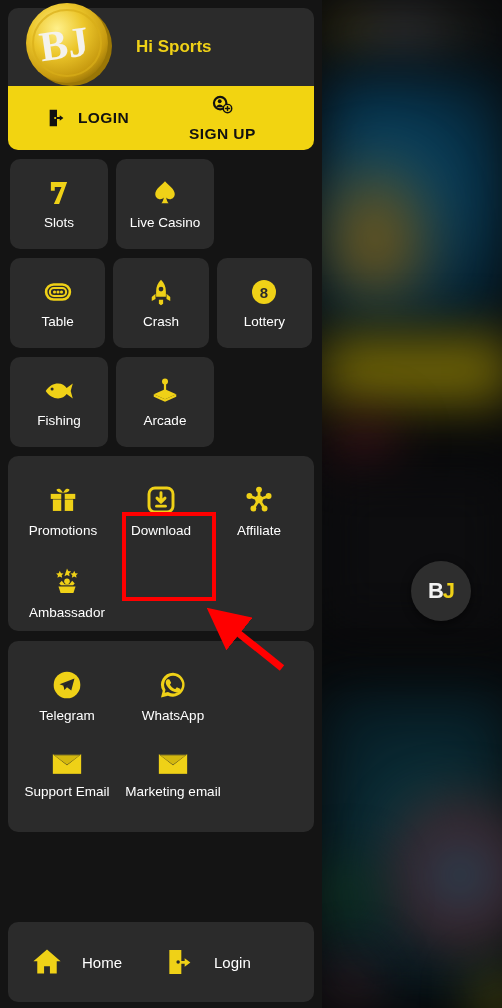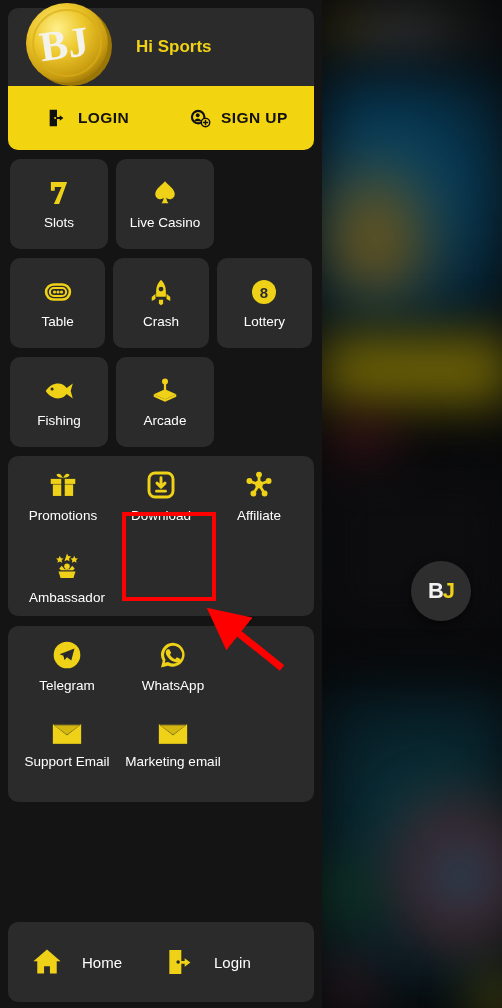--- a/index.html
+++ b/index.html
@@ -59,25 +59,25 @@
          background: #2b2b2b; border-radius: 10px 10px 0 0; display: flex;
          align-items: center; overflow: visible; }
   .coin { position: absolute; left: 10px; top: -8px; width: 98px; height: 88px; }
   .hdr-title { margin-left: 128px; color: #efd117; font-size: 17px; font-weight: bold; }
 
   .authbar { margin: 0 8px; height: 64px; background: #f2d411;
              border-radius: 0 0 10px 10px; display: flex; align-items: center; }
   .auth-btn { display: flex; align-items: center; gap: 10px; color: #111;
               font-size: 15.5px; font-weight: bold; letter-spacing: .4px; }
   .auth-login { margin-left: 38px; }
-  .auth-signup { margin-left: 60px; }
+  .auth-signup { margin-left: 60px; flex-direction: column; }
 
   
   .panel { margin: 9px 8px 0 8px; background: #2b2b2b; border-radius: 10px; }
-  .panel-pad { padding: 9px 6px 11px 6px; }
+  .panel-pad { padding: 24px 6px 11px 6px; }
 
   .row { display: flex; }
   .tile { width: 98px; height: 90px; background: #2b2b2b; border-radius: 10px;
           display: flex; flex-direction: column; align-items: center;
           justify-content: center; gap: 7px; margin: 0 4px; }
   .tile-label { color: #fff; font-size: 13.5px; text-align: center; line-height: 1.12; }
   .cat-row { display: flex; margin: 9px 6px 0 6px; }
 
   .item { width: 98px; display: flex; flex-direction: column; align-items: center;
           justify-content: flex-start; gap: 7px; margin: 0 4px; padding-top: 4px; }

